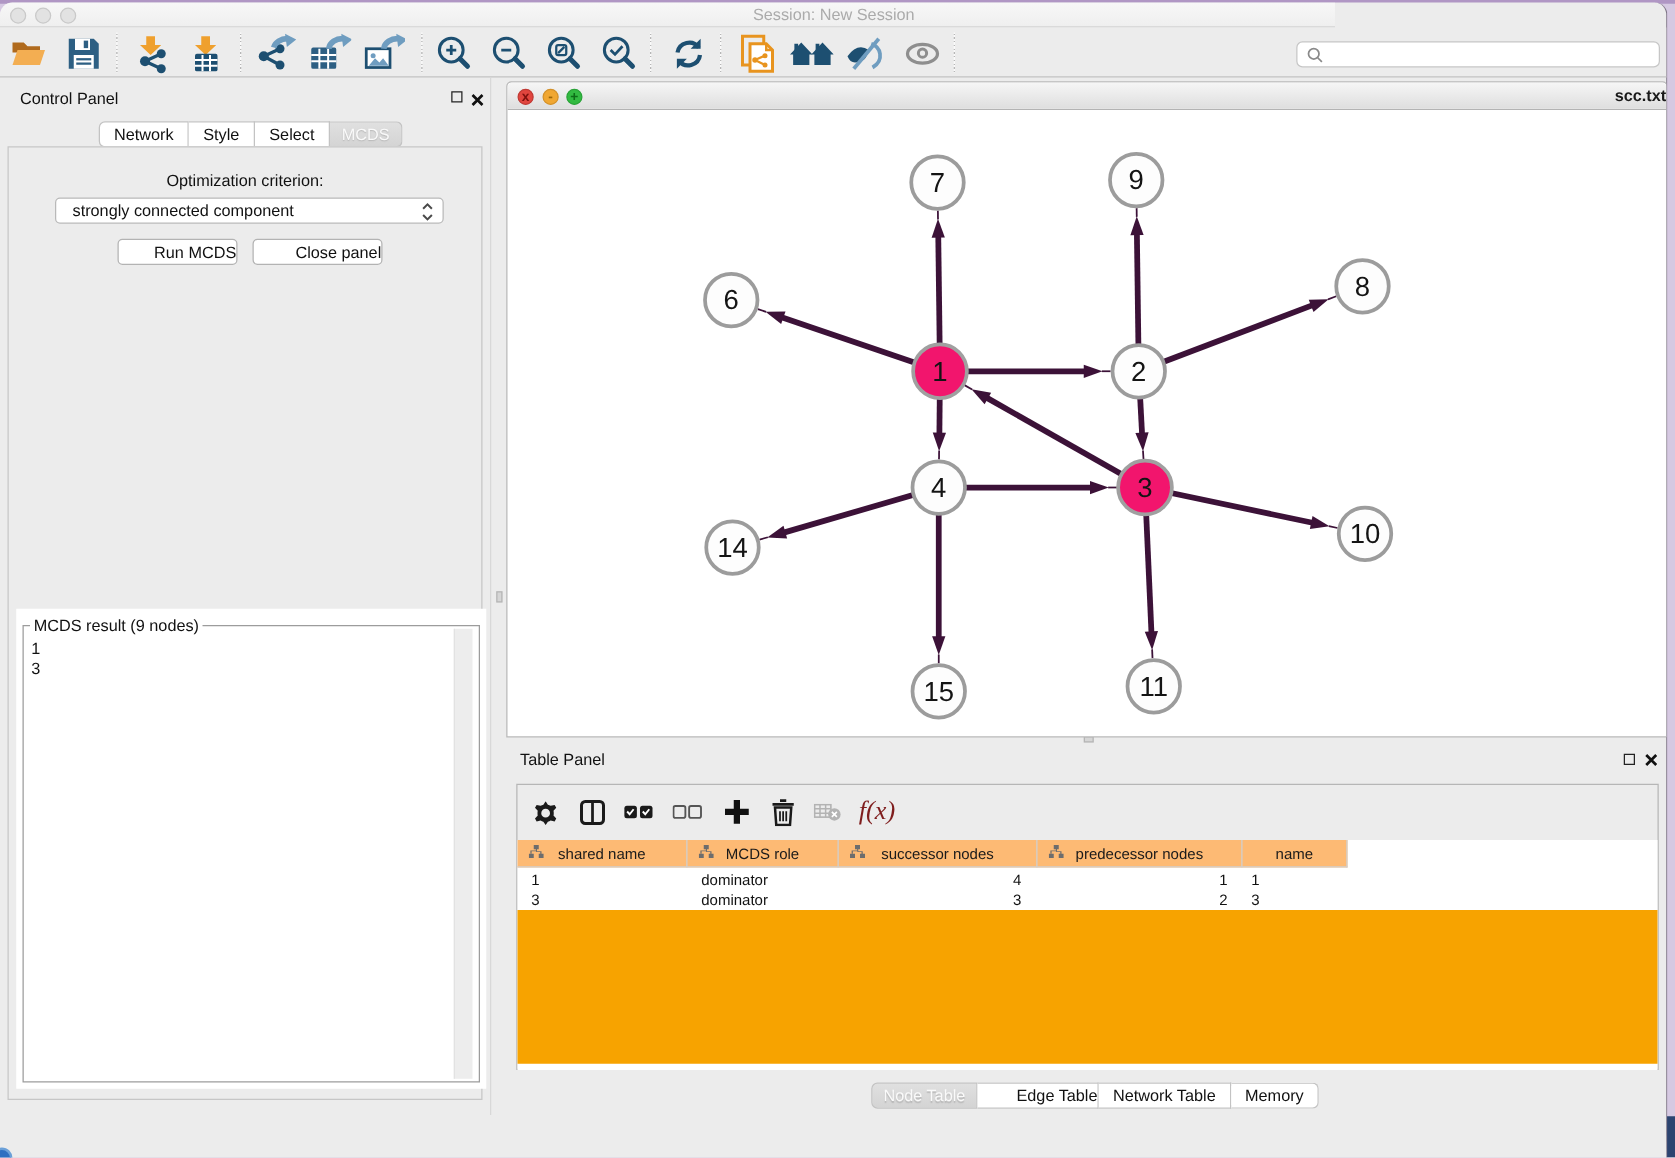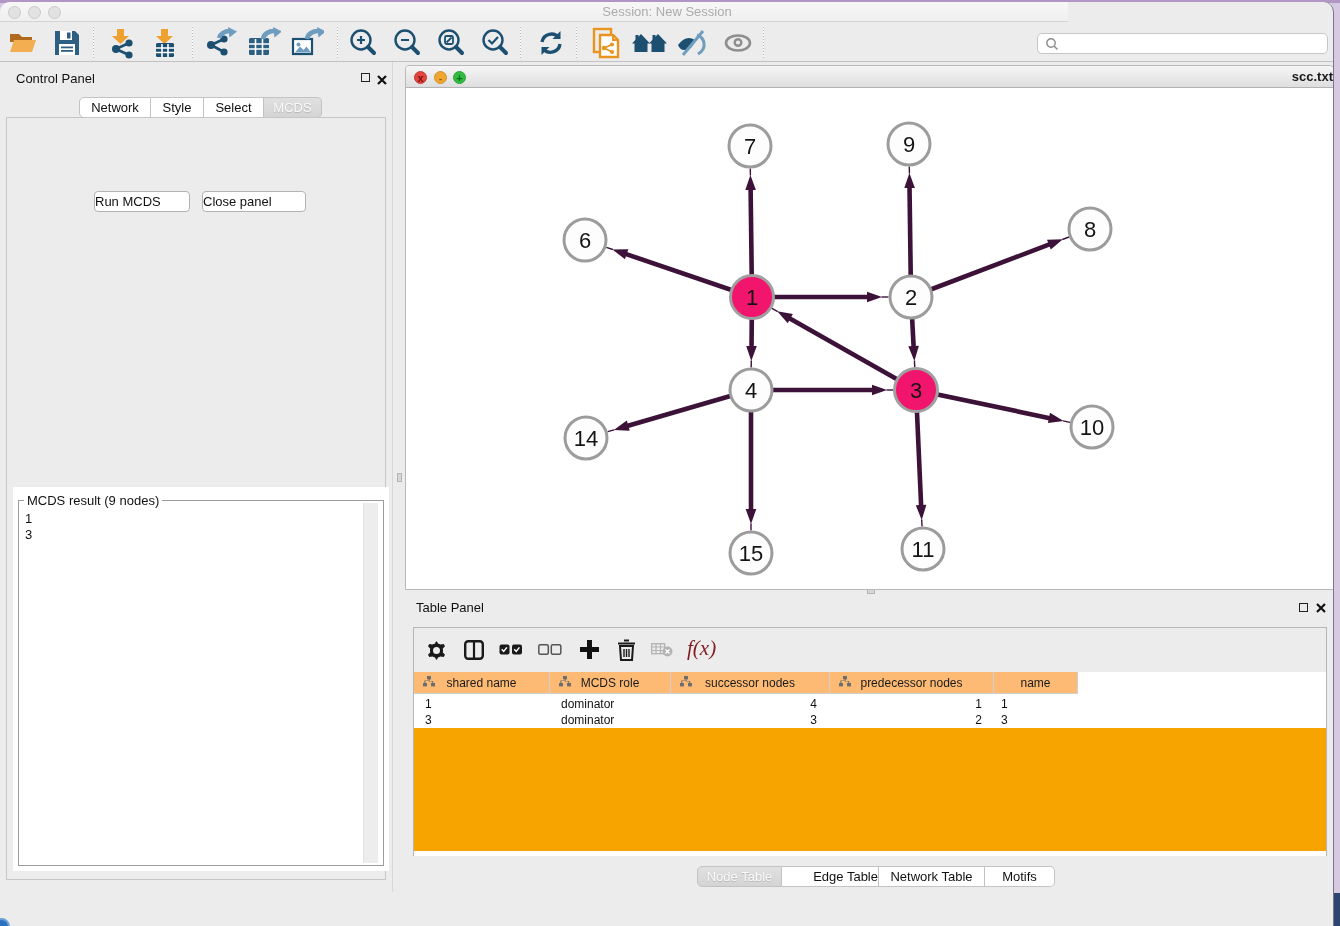--- a/index.html
+++ b/index.html
@@ -21,21 +21,21 @@
 #cp-head { left:0; top:60px; width:392px; height:35px; }
 #cp-title { left:16px; top:9px; font-size:13px; color:#111; }
 #cp-body { left:6px; top:115px; width:380px; height:763px; background:#ececec; border:1px solid #c6c6c6; }
 .tabs { position:absolute; display:flex; }
 .tab { height:21px; line-height:20px; font-size:13px; text-align:center; background:#fff; border:1px solid #c3c3c3; border-left:none; color:#111; }
 .tab.first { border-left:1px solid #c3c3c3; border-radius:5px 0 0 5px; }
 .tab.last { border-radius:0 5px 5px 0; }
 .tab.dis { background:linear-gradient(#e0e0e0,#d4d4d4); color:#fafafa; text-shadow:0 1px 1px #b5b5b5; }
 #opt-label { left:0; top:135px; width:392px; text-align:center; font-size:13px; color:#111; }
 #dropdown { left:44px; top:156px; width:311px; height:21px; background:#fff; border:1px solid #b9b9b9; border-radius:4px; font-size:13px; line-height:19px; padding-left:13px; color:#111; }
-.btn { position:absolute; height:21px; background:#fff; border:1px solid #b3b3b3; border-radius:4px; font-size:13px; text-align:left; line-height:19px; color:#111; }
+.btn { position:absolute; height:21px; background:#fff; border:1px solid #b3b3b3; border-radius:4px; font-size:13px; text-align:right; line-height:19px; color:#111; }
 #resultbox { left:13px; top:485px; width:376px; height:384px; background:#fff; }
 #fieldset { position:absolute; left:5px; top:13px; right:5px; bottom:5px; border:1px solid #9c9c9c; }
 #legend { position:absolute; left:5px; top:-8px; background:#fff; padding:0 3px; font-size:13px; color:#111; }
 #resvals { position:absolute; left:6px; top:10px; font-size:13px; line-height:16px; color:#111; }
 #res-sb { position:absolute; right:5px; top:2px; width:15px; bottom:2px; background:#ededed; border-left:1px solid #e2e2e2; }
 
 #net { left:405px; top:63px; width:929px; height:525px; background:#fff; border:1px solid #b9b9b9; border-radius:4px 4px 0 0; }
 #net-tb { position:absolute; left:0; top:0; width:927px; height:22px; background:linear-gradient(#f6f6f6,#dedede); border-bottom:1px solid #b3b3b3; border-radius:4px 4px 0 0; }
 .mac { position:absolute; top:4.5px; width:13px; height:13px; border-radius:50%; font-size:11px; font-weight:bold; text-align:center; line-height:12px; }
 #net-title { position:absolute; left:0; top:0; width:927px; text-align:right; font-size:13px; font-weight:bold; color:#1a1a1a; line-height:22px; }
@@ -195,20 +195,24 @@
         <path d="M1 1 L9 9 M9 1 L1 9" stroke="#111" stroke-width="2.2"></path>
       </svg>
   </div>
   <div class="tabs" style="left:79px; top:95px;">
     <div class="tab first" style="width:72px;">Network</div>
     <div class="tab" style="width:53px;">Style</div>
     <div class="tab" style="width:60px;">Select</div>
     <div class="tab last dis" style="width:58px;">MCDS</div>
   </div>
   <div id="cp-body" class="abs"></div>
+  <div id="opt-label" class="abs">Optimization criterion:</div>
+  <div id="dropdown" class="abs">strongly connected component<svg style="position:absolute; right:7px; top:3px;" width="10" height="15" viewBox="0 0 10 15">
+        <path d="M1.5 5 L5 1.5 L8.5 5 M1.5 10 L5 13.5 L8.5 10" fill="none" stroke="#4a4a4a" stroke-width="1.6"></path>
+      </svg></div>
   <div class="btn" style="left:94px; top:189px; width:96px;">Run MCDS</div>
   <div class="btn" style="left:202px; top:189px; width:104px;">Close panel</div>
   <div id="resultbox" class="abs">
     <div id="fieldset">
       <div id="legend">MCDS result (9 nodes)</div>
       <div id="resvals">1<br>3</div>
       <div id="res-sb"></div>
     </div>
   </div>
   <div class="abs" style="left:392px; top:60px; width:1px; height:830px; background:#d8d8d8;"></div>
@@ -377,16 +381,16 @@
       <div class="cell" style="left:257px; top:40px; width:146px; text-align:right;">3</div>
       <div class="cell" style="left:416px; top:40px; width:152px; text-align:right;">2</div>
       <div class="cell" style="left:587px; top:40px;">3</div>
       <div id="orange"></div>
     </div>
   </div>
   <div class="tabs" style="left:697px; top:864px;">
     <div class="btab first tab dis" style="width:85px;">Node Table</div>
     <div class="btab tab" style="width:97px;text-align:right;">Edge Table</div>
     <div class="btab tab" style="width:106px;">Network Table</div>
-    <div class="btab tab last" style="width:70px;">Motifs</div>
+    <div class="btab tab last" style="width:70px;">Memory</div>
   </div>
 </div>
 <div style="position:absolute; left:-7px; top:918px; width:17px; height:17px; border-radius:50%; background:#2d6fc1; border:2px solid #6ba0d8;"></div>
 
 </body></html>

